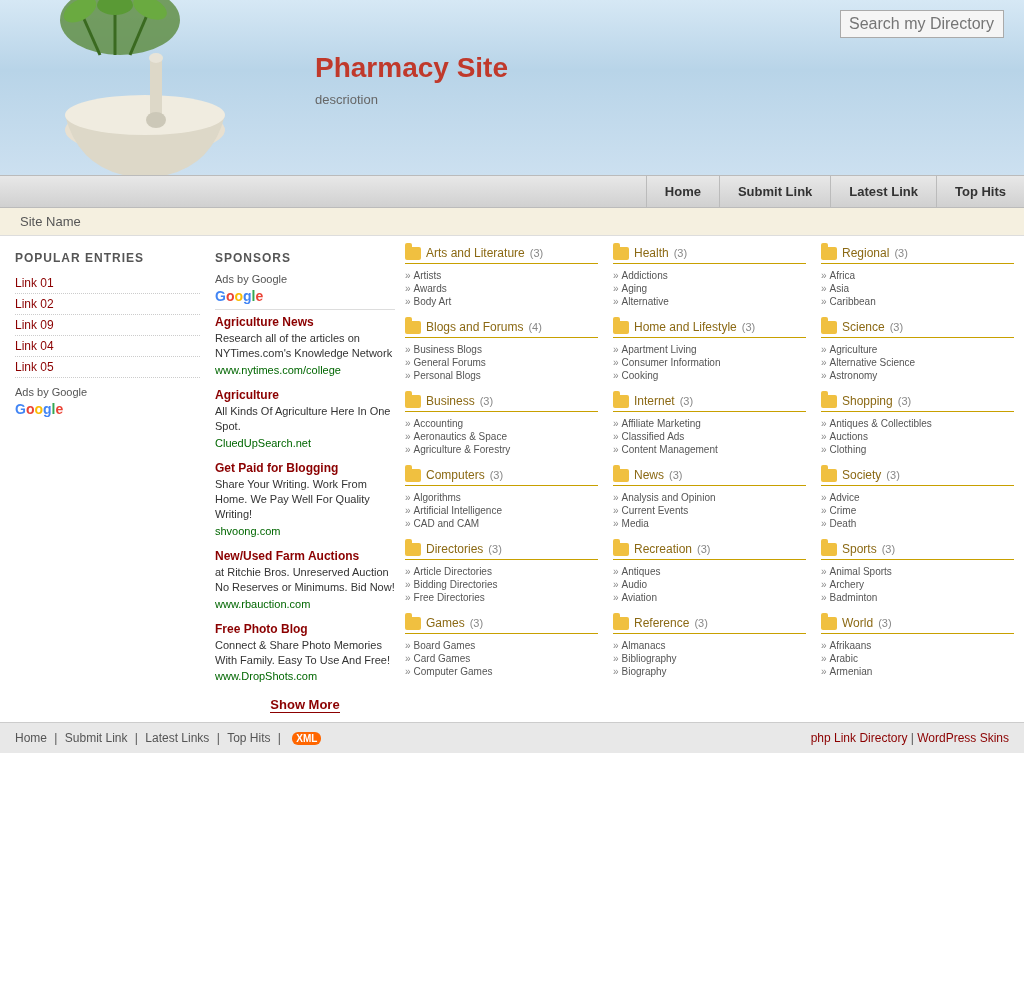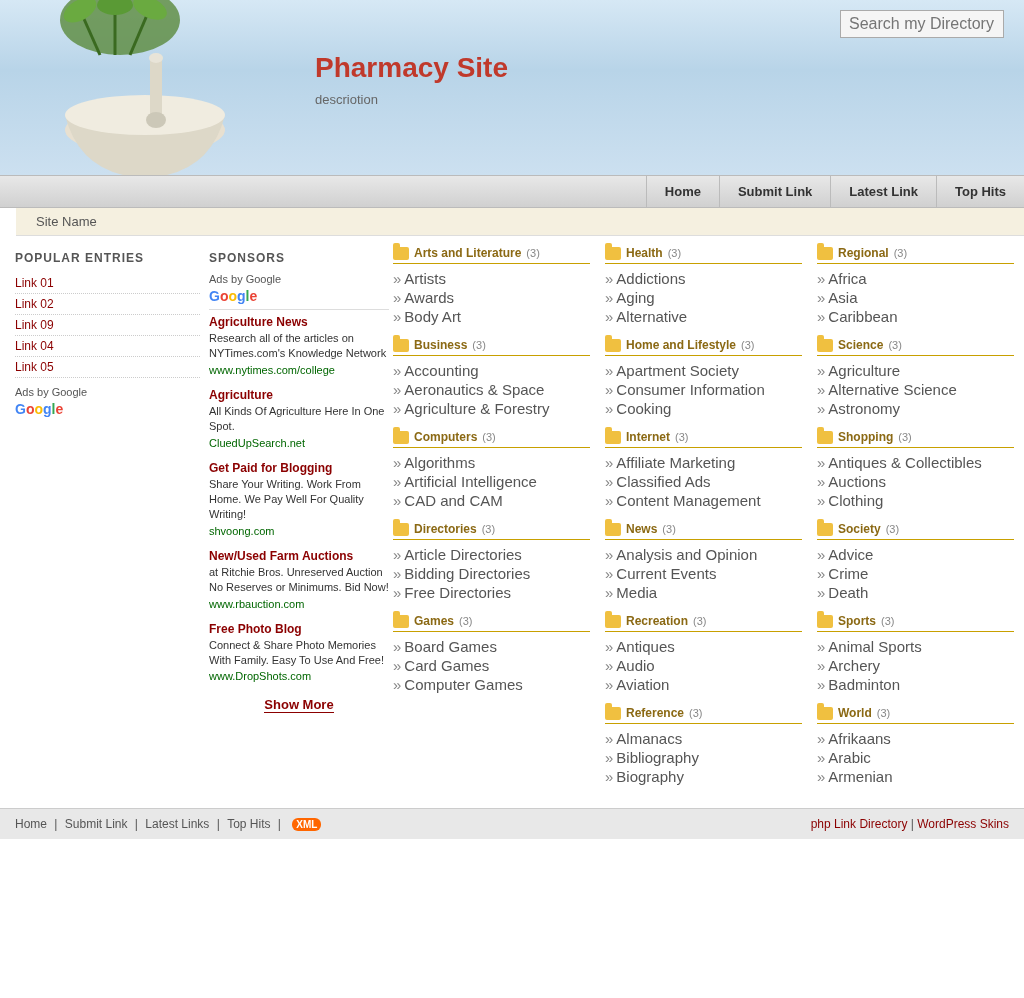--- a/index.html
+++ b/index.html
@@ -40,28 +40,27 @@
       border-left: 1px solid #bbb;
     }
 
     
     #sitename-bar {
       background: #f5f0e0;
       border-bottom: 1px solid #ddd;
       padding: 6px 20px;
       font-size: 13px;
       color: #555;
-      margin-left: 16px;
     }
 
     
     #main {
       display: flex;
       padding: 10px 10px 10px 15px;
-      gap: 4px;
+      gap: 10px;
     }
 
     
     #sidebar {
       width: 185px;
       flex-shrink: 0;
     }
     .sidebar-section-title {
       font-size: 12px;
       font-weight: bold;
@@ -171,31 +170,31 @@
       position: absolute;
       top: -4px;
       left: 0;
       width: 7px;
       height: 4px;
       background: #f0c040;
       border-radius: 2px 2px 0 0;
     }
     .dir-section-title {
       color: #8b6914;
-      font-weight: bold;
+      font-weight: normal;
       font-size: 12px;
       text-decoration: none;
     }
     .dir-count {
       color: #888;
       font-size: 11px;
     }
     .dir-item {
       color: #555;
-      font-size: 15px;
+      font-size: 10px;
       padding: 1px 0;
       display: flex;
       align-items: baseline;
       gap: 3px;
     }
     .dir-item::before {
       content: '»';
       color: #888;
       flex-shrink: 0;
     }
@@ -359,20 +358,36 @@
             <a href="#">Artists</a>
           </div>
         <div class="dir-item">
             <a href="#">Awards</a>
           </div>
         <div class="dir-item">
             <a href="#">Body Art</a>
           </div>
       </div>
 
+      <div class="dir-section">
+        <div class="dir-section-header">
+          <div class="dir-folder-icon"></div>
+          <a class="dir-section-title" href="#">Blogs and Forums</a>
+          <span class="dir-count">(4)</span>
+        </div>
+        <div class="dir-item">
+            <a href="#">Business Blogs</a>
+          </div>
+        <div class="dir-item">
+            <a href="#">General Forums</a>
+          </div>
+        <div class="dir-item">
+            <a href="#">Personal Blogs</a>
+          </div>
+      </div>
 
       <div class="dir-section">
         <div class="dir-section-header">
           <div class="dir-folder-icon"></div>
           <a class="dir-section-title" href="#">Business</a>
           <span class="dir-count">(3)</span>
         </div>
         <div class="dir-item">
             <a href="#">Accounting</a>
           </div>
@@ -454,21 +469,21 @@
           </div>
       </div>
 
       <div class="dir-section">
         <div class="dir-section-header">
           <div class="dir-folder-icon"></div>
           <a class="dir-section-title" href="#">Home and Lifestyle</a>
           <span class="dir-count">(3)</span>
         </div>
         <div class="dir-item">
-            <a href="#">Apartment Society</a>
+            <a href="#">Apartment Living</a>
           </div>
         <div class="dir-item">
             <a href="#">Consumer Information</a>
           </div>
         <div class="dir-item">
             <a href="#">Cooking</a>
           </div>
       </div>
 
       <div class="dir-section">

